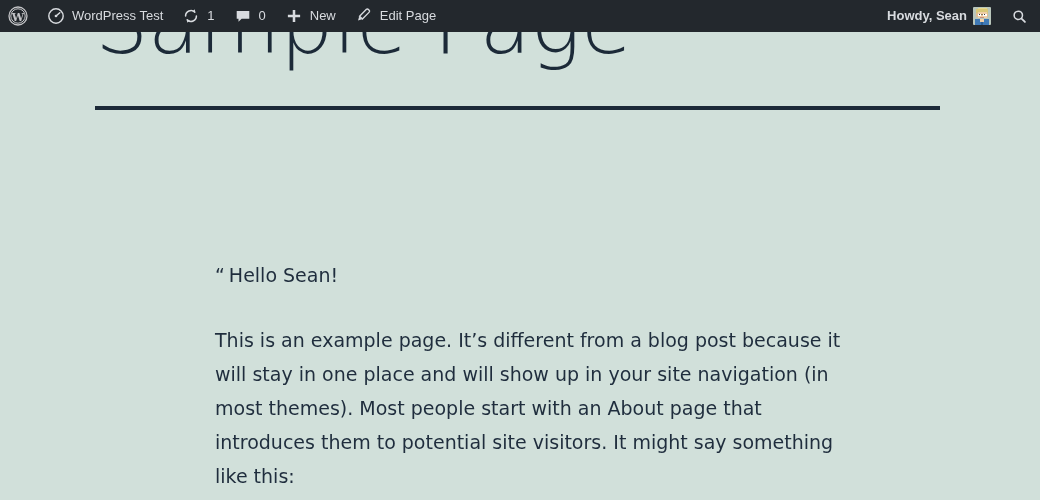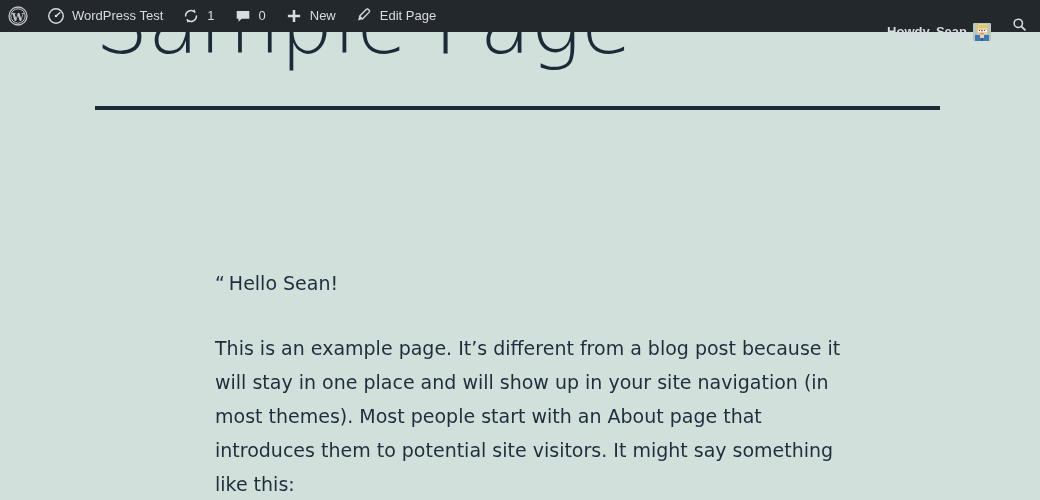--- a/index.html
+++ b/index.html
@@ -29,20 +29,21 @@
     z-index: 100;
     user-select: none;
   }
   .ab-left {
     display: flex;
     align-items: center;
     height: 32px;
   }
   .ab-right {
     display: flex;
+    align-items: center;
     height: 16px;
     margin-left: auto;
     font-weight: bold;
   }
   .ab-item {
     display: flex;
     align-items: center;
     height: 32px;
     padding: 8px 9px;
     color: #d8dbdf;
@@ -113,21 +114,21 @@
     width: 640px;
     color: #1f2d3d;
     font-family: "DejaVu Sans", sans-serif;
     font-size: 19px;
     line-height: 34px;
   }
   .entry-content p {
     margin: 0 0 23px 0;
   }
   .entry-content p.lead {
-    margin: 16px 0 31px 13px;
+    margin: 8px 0 31px 13px;
   }
   .q {
     
     margin-left: -13px;
     padding-right: 4px;
   }
 </style>
 </head>
 <body>
 

